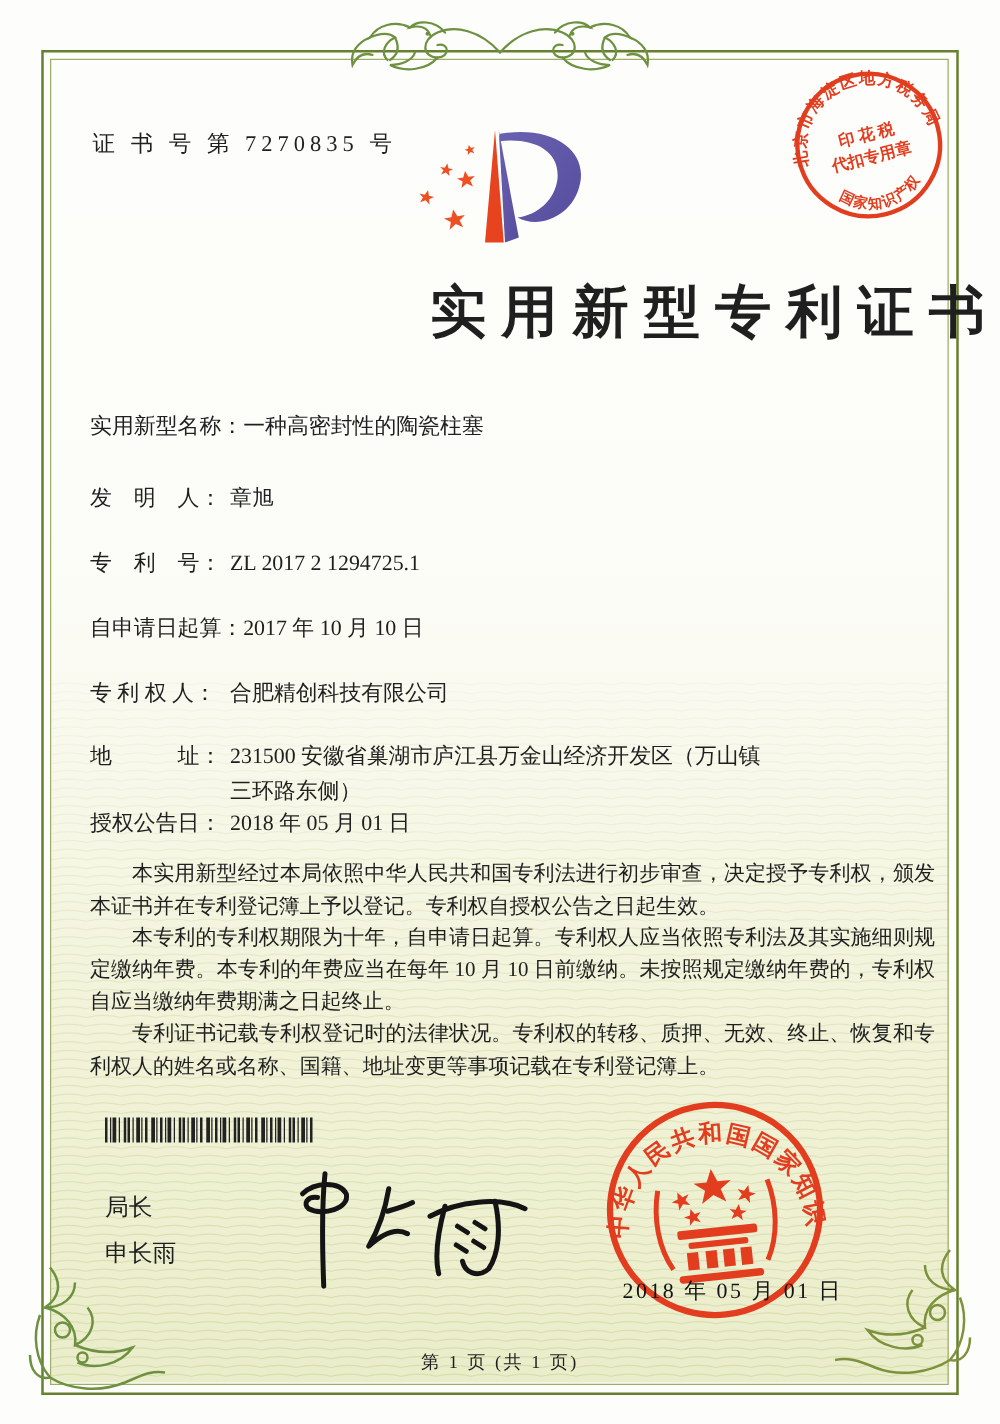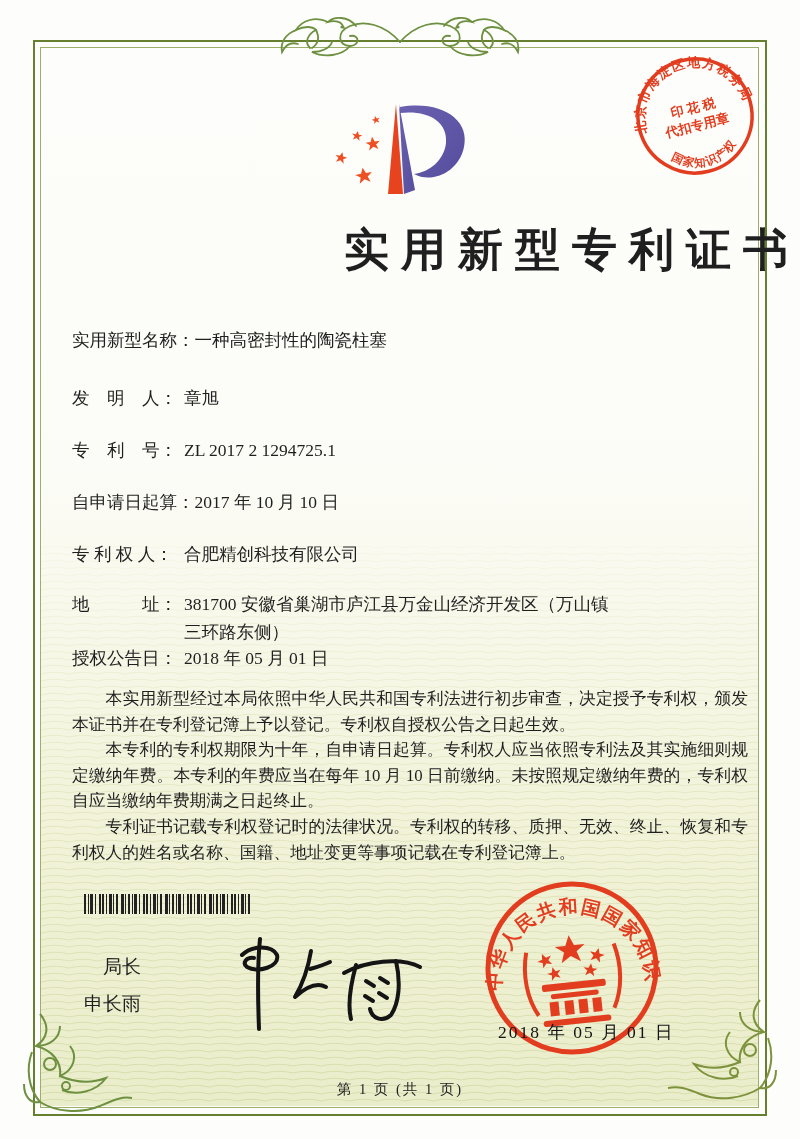--- a/index.html
+++ b/index.html
@@ -23,21 +23,21 @@
   .field{position:absolute;left:72px;font-size:17.5px;z-index:5;white-space:nowrap;}
   .field .lbl{display:inline-block;min-width:112px;}
   .addr2{position:absolute;left:184px;font-size:17.5px;z-index:5;}
   .grant-right{position:absolute;left:453px;font-size:17.5px;z-index:5;white-space:nowrap;}
   .paras{position:absolute;left:72px;top:686px;width:676px;font-size:16.8px;
     line-height:25.6px;text-align:justify;z-index:5;}
   .paras p{margin:0;text-indent:2em;}
   .barcode{position:absolute;left:84px;top:894px;height:20px;display:flex;align-items:stretch;z-index:5;}
   .barcode span{display:block;background:#222;}
   .director{position:absolute;left:84px;top:948px;font-size:19px;line-height:37px;z-index:5;
-    font-family:"Liberation Sans","DejaVu Sans",sans-serif;text-align:right;}
+    font-family:"Liberation Sans","DejaVu Sans",sans-serif;}
   .sig{position:absolute;left:198px;top:925px;z-index:5;}
   .stamp-top{position:absolute;left:633px;top:54px;z-index:6;transform:rotate(-14deg);}
   .seal-bottom{position:absolute;left:482px;top:878px;z-index:6;transform:rotate(-6deg);}
   .seal-date{position:absolute;left:498px;top:1020px;font-size:17.5px;letter-spacing:2px;
     color:#141414;z-index:7;}
   .footer{position:absolute;left:0;right:0;top:1080px;text-align:center;font-size:14.5px;
     letter-spacing:2px;z-index:5;}
   .seal-text{fill:#e23d1f;}
 </style>
 </head>
@@ -163,20 +163,21 @@
       <path d="M94,4 C84,16 86,28 98,36 C84,36 74,28 74,16"></path>
       <path d="M98,36 C82,40 72,52 74,66 C60,60 56,46 64,36"></path>
       <path d="M74,66 C60,72 44,74 28,68 C38,82 58,86 72,80"></path>
       <path d="M102,42 C108,58 106,78 94,92 C104,94 110,86 110,74"></path>
       <path d="M94,92 C78,102 54,106 34,98 C20,92 12,90 2,92"></path>
       <circle cx="84" cy="54" r="6"></circle>
       <circle cx="68" cy="76" r="4"></circle>
     </g>
   </svg>
 
+  <div class="cert-no">证 书 号 第 7270835 号</div>
 
   <svg class="logo" width="165" height="102" viewBox="0 0 165 102">
     <defs>
       <path id="st" d="M0,-10 L2.9,-3.1 10,-3.1 4.2,1.2 6.5,8.1 0,3.9 -6.5,8.1 -4.2,1.2 -10,-3.1 -2.9,-3.1 Z"></path>
       <linearGradient id="pg" x1="0" y1="0" x2="1" y2="1">
         <stop offset="0" stop-color="#6a62b0"></stop>
           <stop offset="1" stop-color="#564d9e"></stop>
       </linearGradient>
     </defs>
     <polygon points="76,4 68,94 83,94" fill="#e8431f"></polygon>
@@ -202,21 +203,21 @@
   <div class="field" style="top:438px">
     <span class="lbl">专　利　号：</span><span>ZL 2017 2 1294725.1</span>
   </div>
   <div class="field" style="top:490px">
     <span class="lbl">自申请日起算：</span><span>2017 年 10 月 10 日</span>
   </div>
   <div class="field" style="top:542px">
     <span class="lbl">专 利 权 人：</span><span>合肥精创科技有限公司</span>
   </div>
   <div class="field" style="top:592px">
-    <span class="lbl">地　　　址：</span><span>381700 安徽省巢湖市庐江县万金山经济开发区（万山镇</span>
+    <span class="lbl">地　　　址：</span><span>231500 安徽省巢湖市庐江县万金山经济开发区（万山镇</span>
   </div>
   <div class="addr2" style="top:620px">三环路东侧）</div>
 
   <div class="field" style="top:646px">
     <span class="lbl">授权公告日：</span><span>2018 年 05 月 01 日</span>
   </div>
 
   <div class="paras">
     <p>本实用新型经过本局依照中华人民共和国专利法进行初步审查，决定授予专利权，颁发本证书并在专利登记簿上予以登记。专利权自授权公告之日起生效。</p>
     <p>本专利的专利权期限为十年，自申请日起算。专利权人应当依照专利法及其实施细则规定缴纳年费。本专利的年费应当在每年 10 月 10 日前缴纳。未按照规定缴纳年费的，专利权自应当缴纳年费期满之日起终止。</p>

